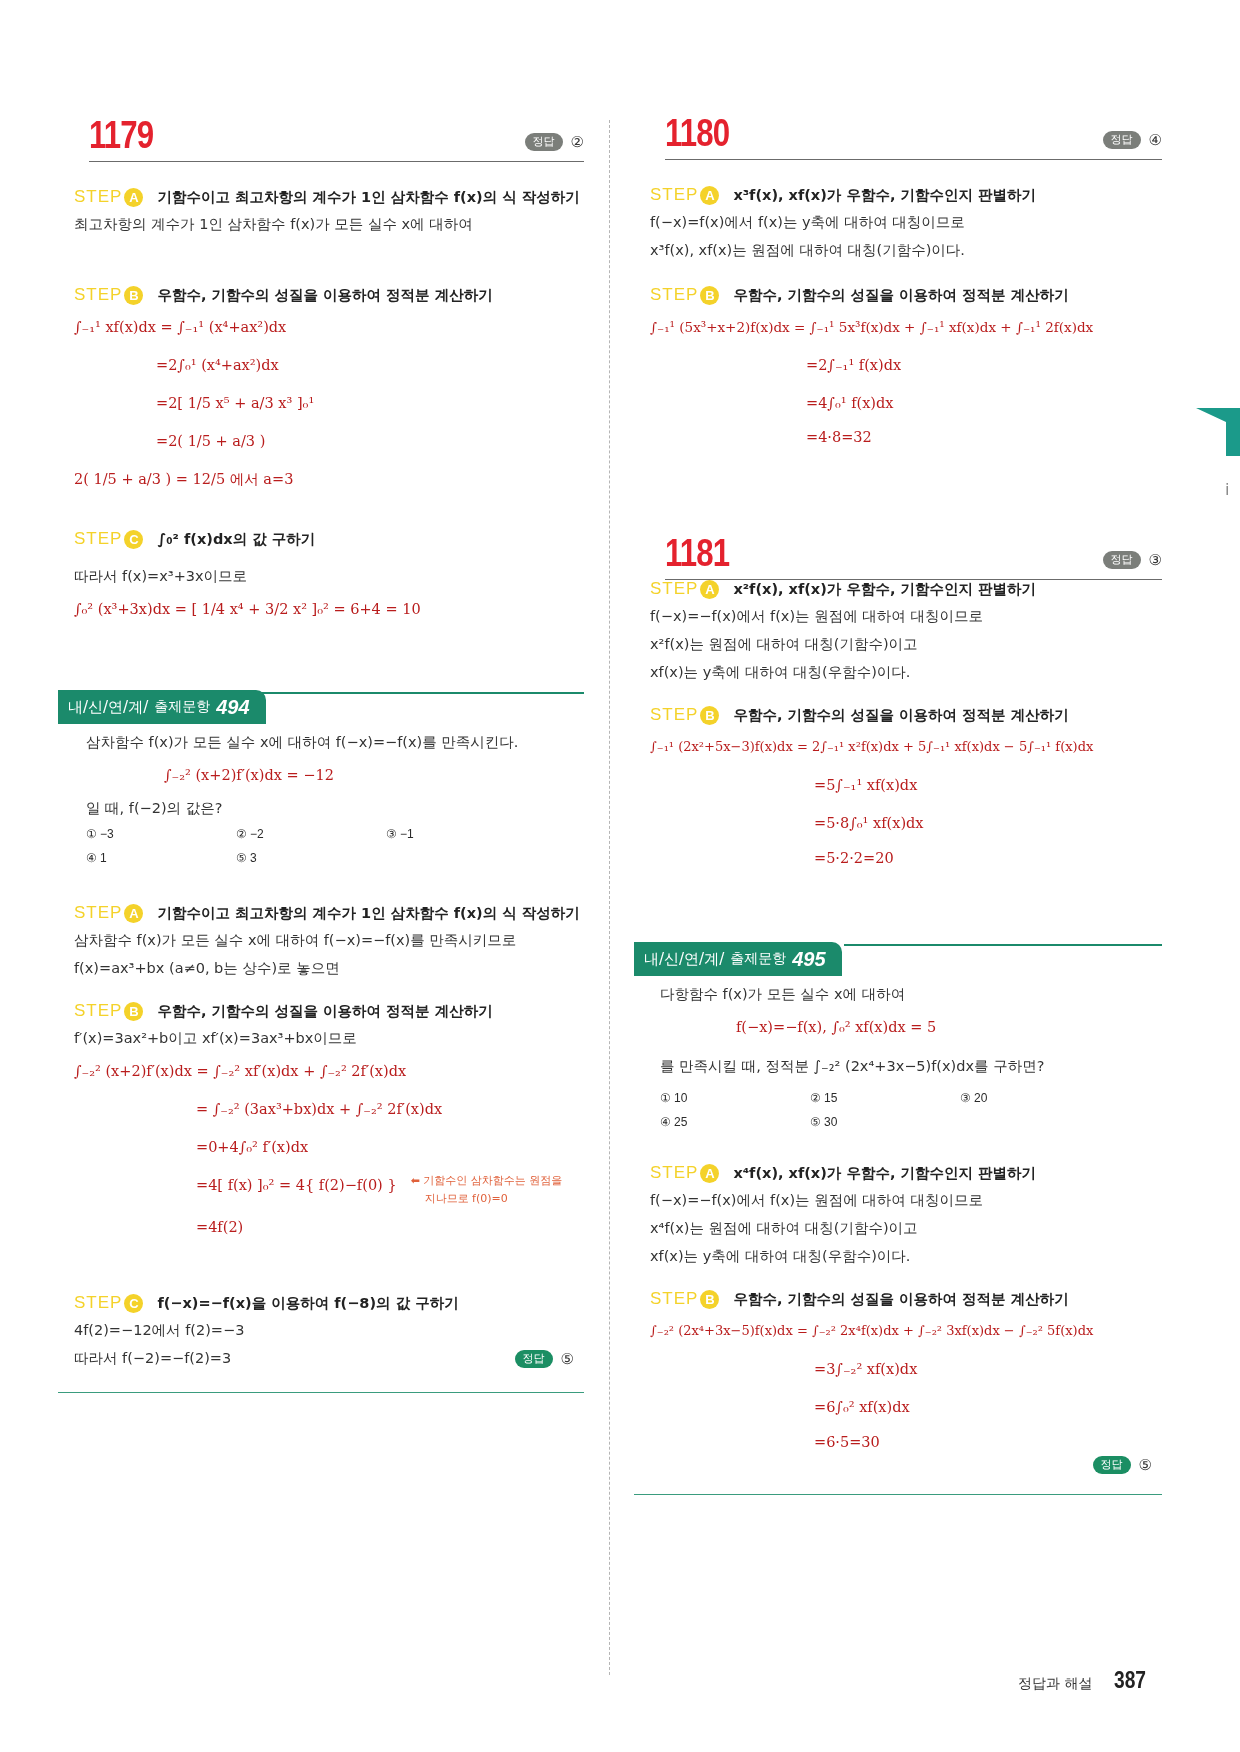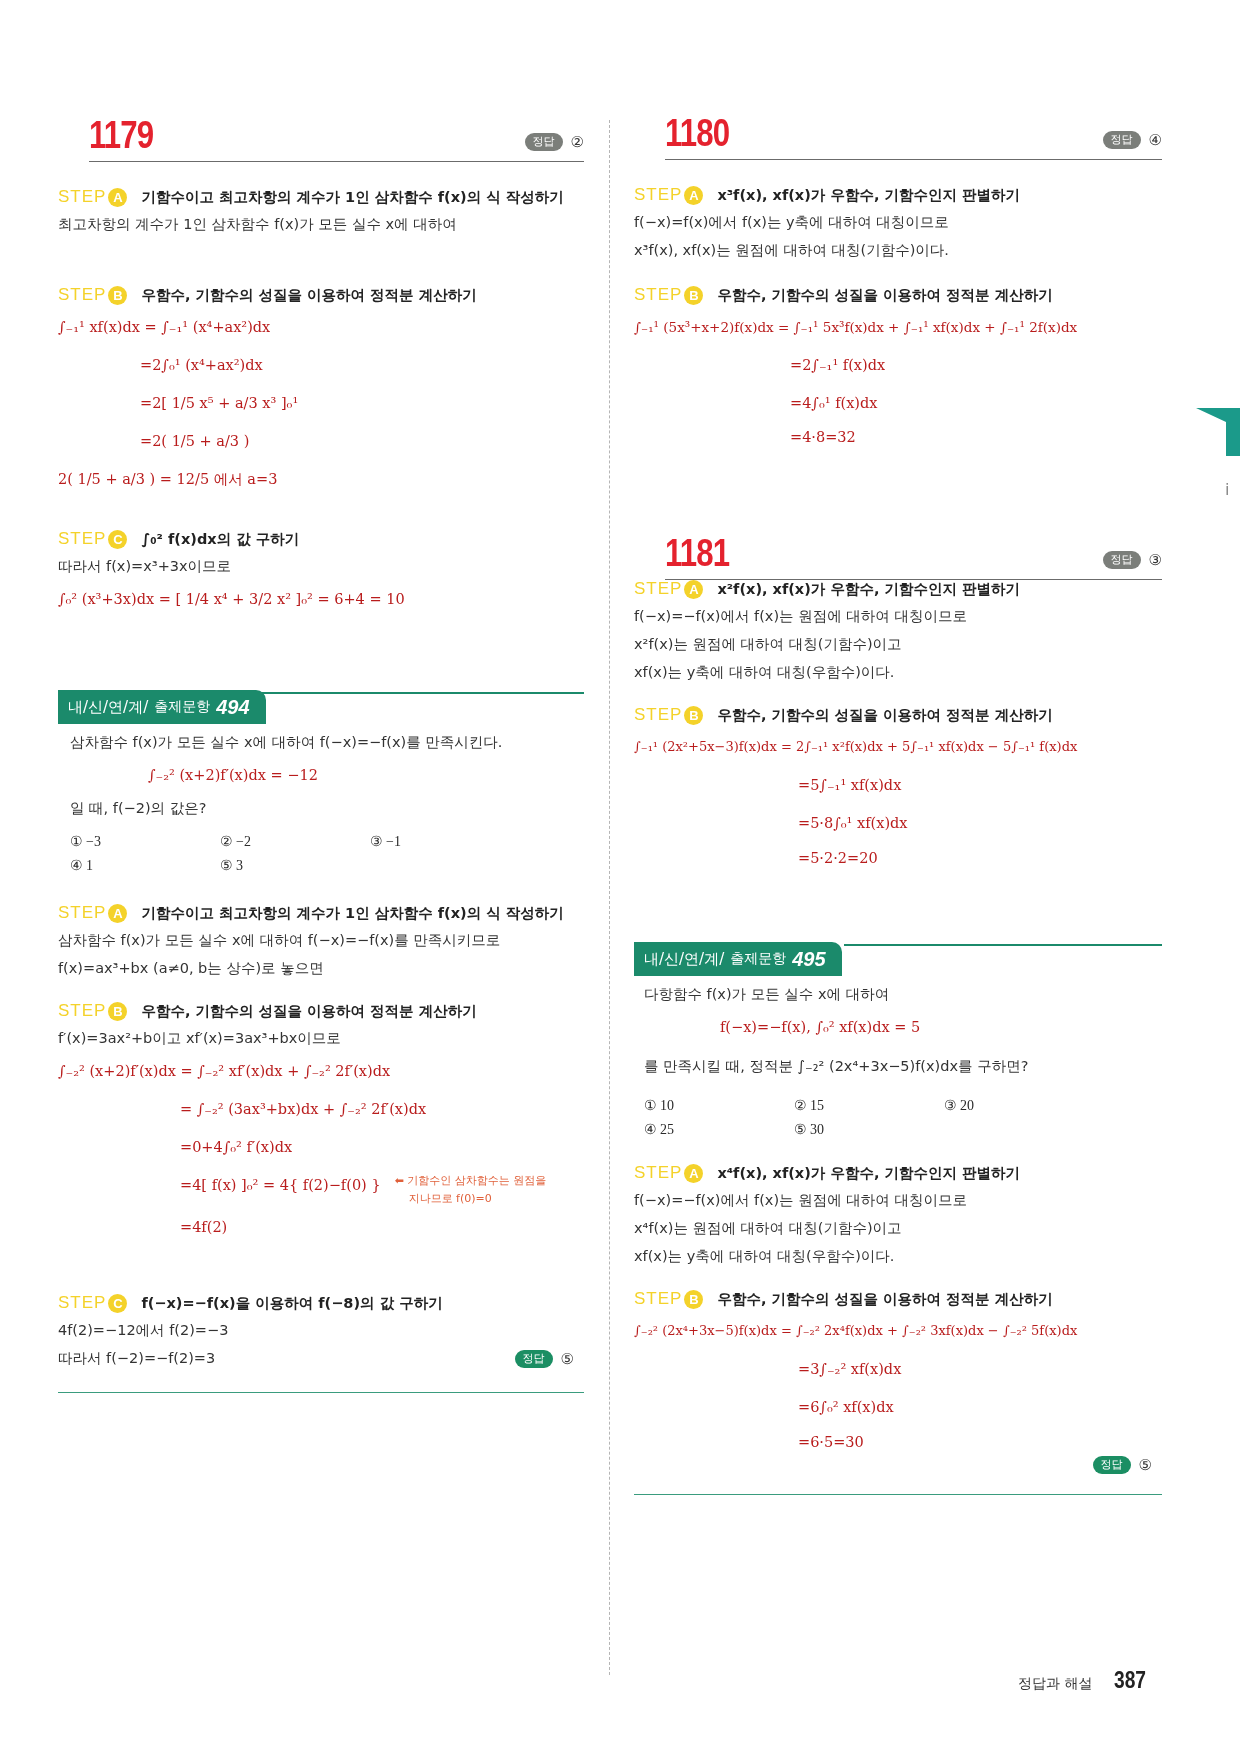--- a/index.html
+++ b/index.html
@@ -8,36 +8,36 @@
   .col { position: absolute; top: 0; }
   .col-left { left: 58px; width: 526px; }
   .col-right { left: 634px; width: 528px; }
   .divider { position: absolute; left: 609px; top: 120px; height: 1555px; border-left: 1px dashed #b5b5b5; }
   .prob-head { position: absolute; left: 0; right: 0; height: 50px; border-bottom: 1.5px solid #6b6b6b; margin-left: 31px; }
   .prob-num { position: absolute; left: 0; bottom: 4px; font-family: "Liberation Sans", sans-serif; font-weight: bold; font-size: 38px; color: #e4222e; letter-spacing: -1px; transform: scaleX(0.82); transform-origin: left bottom; }
   .answer { position: absolute; right: 0; bottom: 10px; display: flex; align-items: center; gap: 8px; }
   .answer-pill { background: #7b7e7a; color: #fff; border-radius: 9px; font-size: 11px; padding: 2px 8px; line-height: 14px; }
   .answer-pill.green { background: #1b8e63; }
   .answer-val { font-family: "DejaVu Serif", serif; font-size: 15px; color: #333; }
-  .block { position: absolute; left: 0; right: 0; }
+  .block { position: absolute; left: 16px; right: 0; }
   .step { display: flex; align-items: center; height: 26px; }
   .step-word { font-family: "Liberation Sans", sans-serif; font-size: 17px; color: #f4d22a; letter-spacing: 1px; }
   .step-badge { display: inline-flex; width: 19px; height: 19px; border-radius: 50%; background: #f4d22a; color: #fff; font-family: "Liberation Sans", sans-serif; font-weight: bold; font-size: 13px; align-items: center; justify-content: center; margin-left: 2px; margin-right: 14px; }
   .step-title { font-size: 14.5px; font-weight: bold; color: #222; white-space: nowrap; }
   .line { font-size: 14.5px; line-height: 28px; white-space: nowrap; color: #333; }
   .math { font-family: "DejaVu Serif", serif; font-size: 14.5px; line-height: 38px; white-space: nowrap; color: #b91c1c; }
   .math.indent { padding-left: 82px; }
   .note-red { font-size: 11px; color: #e0603a; line-height: 18px; }
   .box-head { position: absolute; left: 0; right: 0; height: 36px; }
   .box-tab { position: absolute; left: 0; top: 0; height: 34px; background: #1b8a6b; color: #fff; border-radius: 0 10px 0 0; padding: 0 16px 0 10px; display: flex; align-items: center; gap: 6px; }
   .box-tab .t1 { font-weight: normal; font-size: 15px; }
   .box-tab .t2 { font-size: 14px; }
   .box-tab .t3 { font-family: "Liberation Sans", sans-serif; font-weight: bold; font-size: 20px; font-style: italic; }
   .box-line { position: absolute; left: 200px; right: 0; top: 2px; border-top: 2px solid #1b8a6b; }
-  .choices { display: grid; grid-template-columns: 150px 150px 150px; font-family: Liberation Serif, serif; font-size: 14px; line-height: 24px; margin-top: 8px; }
+  .choices { display: grid; grid-template-columns: 150px 150px 150px; font-family: Liberation Sans, sans-serif; font-size: 12px; line-height: 24px; }
   .rule-green { position: absolute; left: 0; right: 0; border-top: 1.5px solid #3a9c7e; }
   .footer { position: absolute; left: 1018px; top: 1666px; display: flex; align-items: baseline; gap: 22px; }
   .footer-label { font-size: 14px; color: #333; }
   .footer-page { font-family: "Liberation Sans", sans-serif; font-size: 24px; font-weight: bold; color: #222; transform: scaleX(0.8); transform-origin: left; }
   .side-tab { position: absolute; left: 1196px; top: 408px; width: 44px; height: 48px; }
   .side-mark { position: absolute; left: 1225px; top: 480px; font-size: 16px; color: #888; }
 </style>
 </head>
 <body>
 
@@ -74,21 +74,21 @@
     <div class="math indent">=2( 1/5 + a/3 )</div>
     <div class="math">2( 1/5 + a/3 ) = 12/5 에서 a=3</div>
   </div>
 
   <div class="block" style="top:526px;">
     <div class="step">
       <span class="step-word">STEP</span>
       <span class="step-badge">C</span>
       <span class="step-title">∫₀² f(x)dx의 값 구하기</span>
     </div>
-    <div class="line" style="margin-top:0;">따라서 f(x)=x³+3x이므로</div>
+    <div class="line" style="margin-top:10px;">따라서 f(x)=x³+3x이므로</div>
     <div class="math">∫₀² (x³+3x)dx = [ 1/4 x⁴ + 3/2 x² ]₀² = 6+4 = 10</div>
   </div>
 
   <div class="box-head" style="top:690px;">
     <div class="box-tab">
       <span class="t1">내/신/연/계/</span>
       <span class="t2">출제문항</span>
       <span class="t3">494</span>
     </div>
     <div class="box-line"></div>

